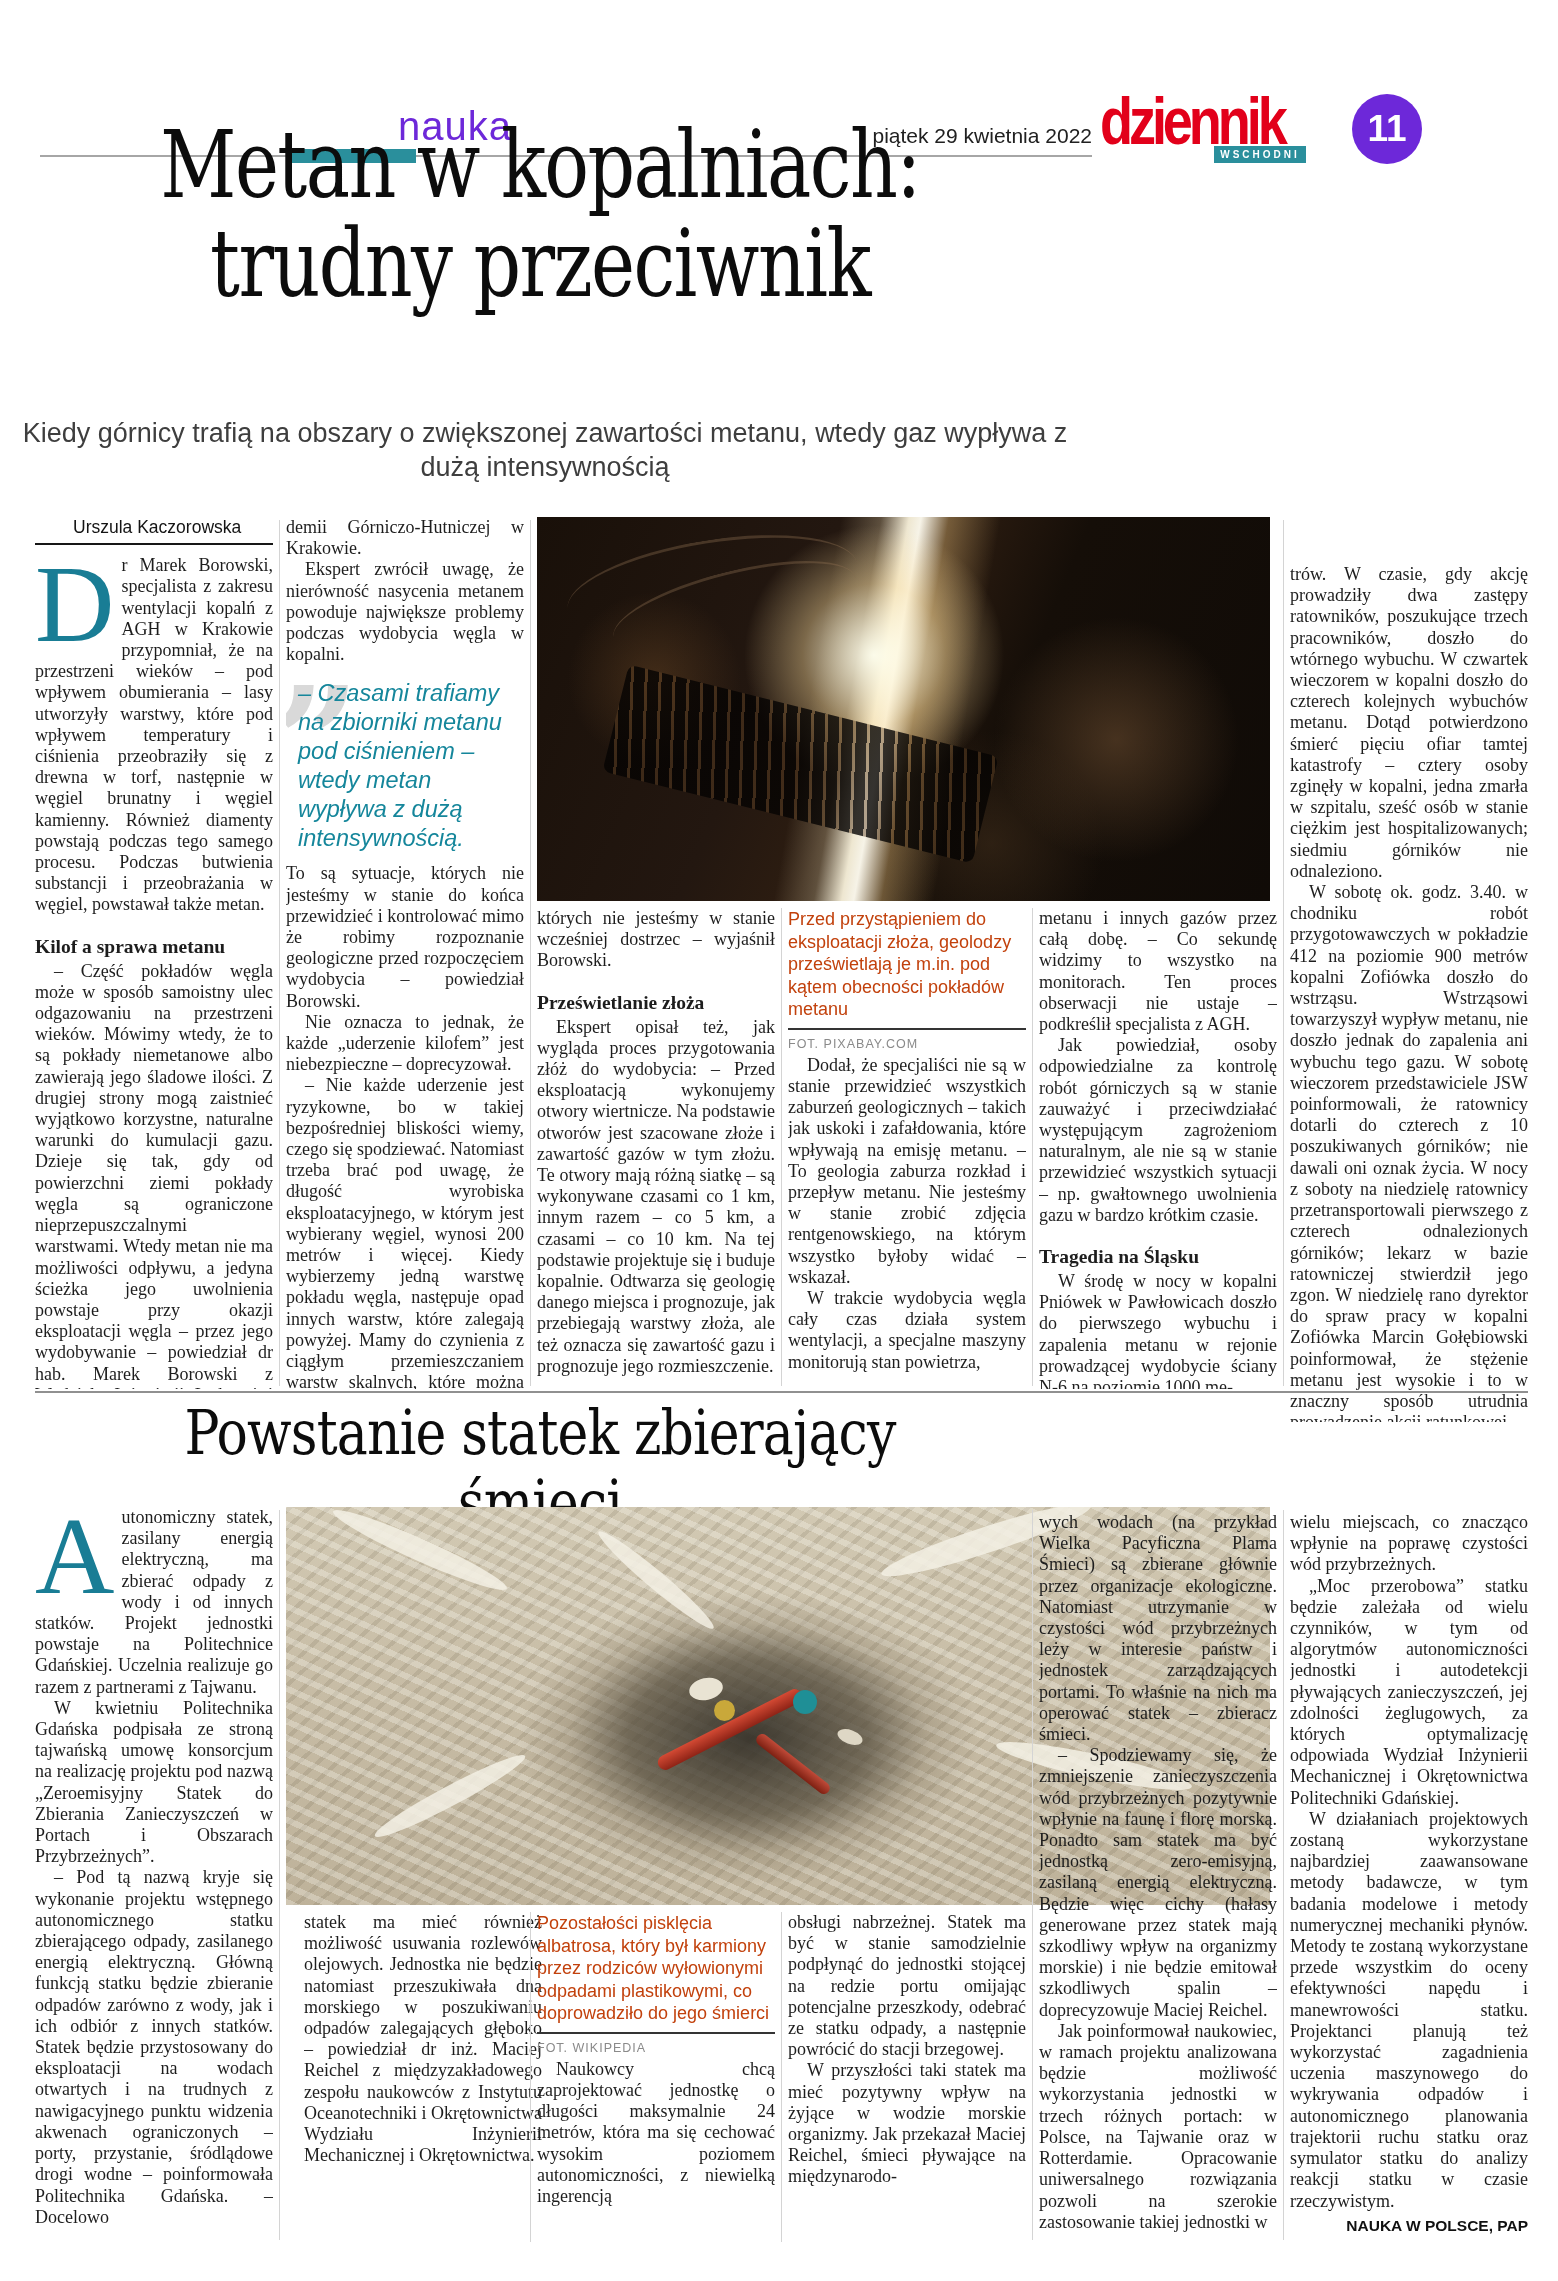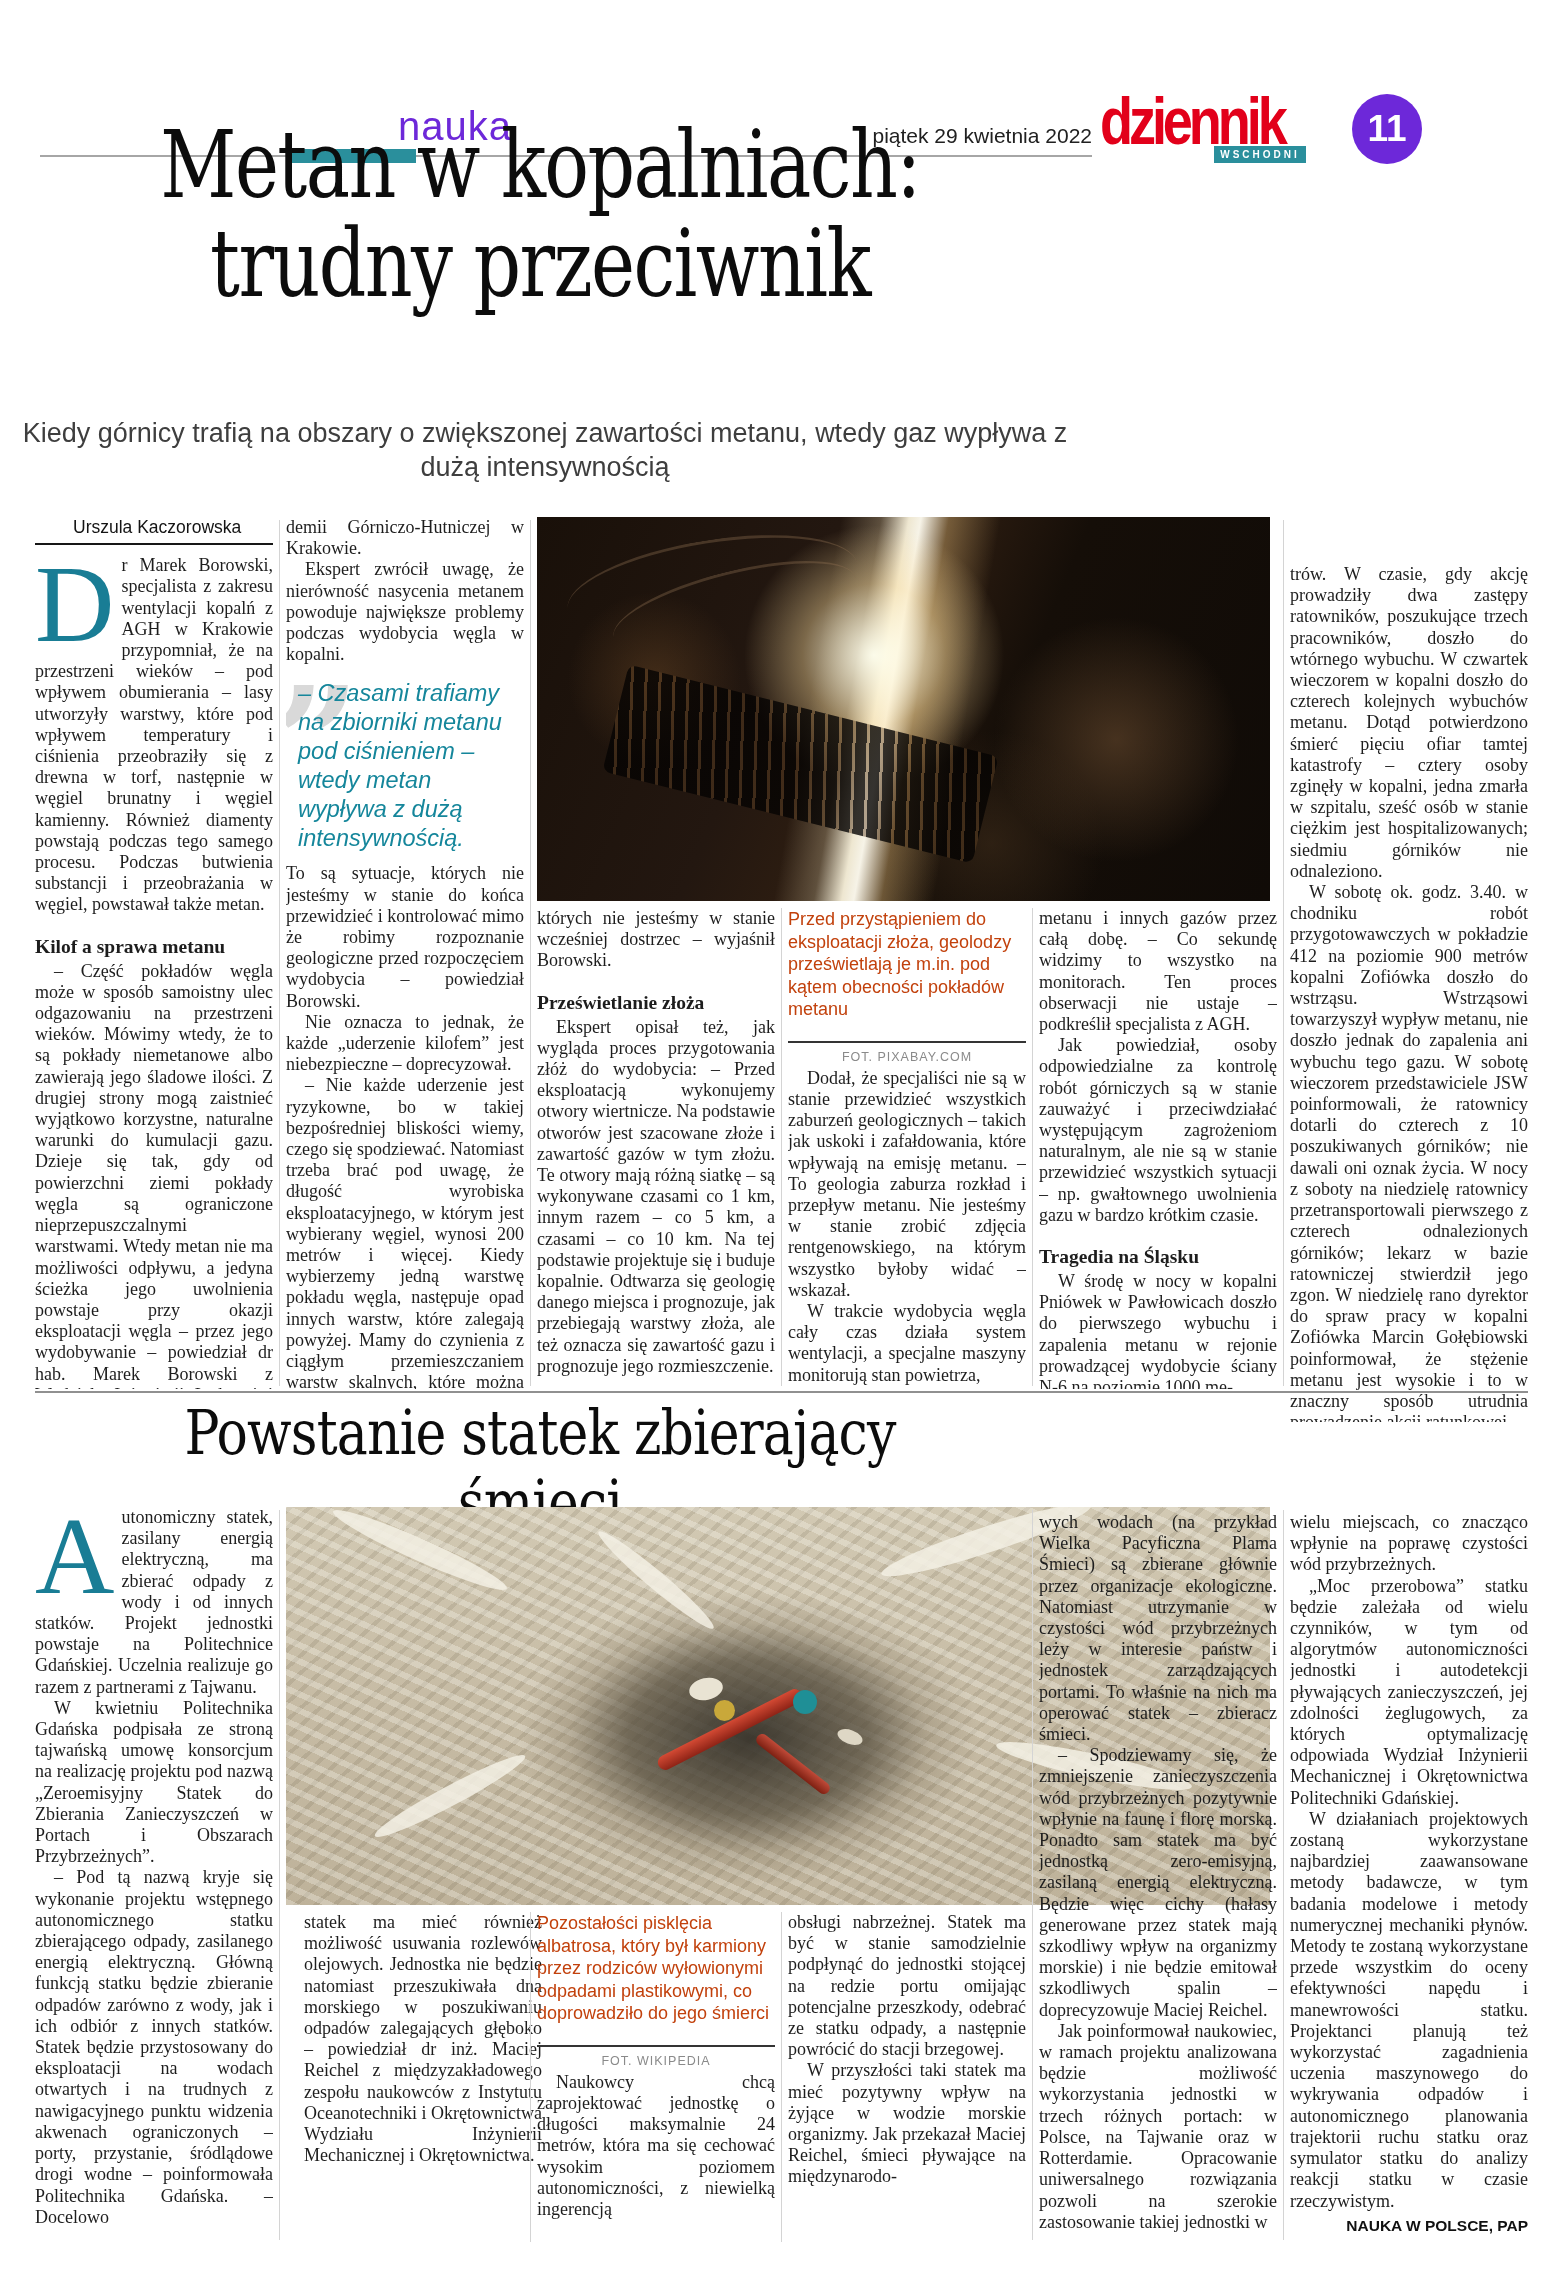--- a/index.html
+++ b/index.html
@@ -47,21 +47,21 @@
   .dropcap{float:left;font-size:110px;line-height:.8;color:#197d95;padding:5px 7px 0 0;
     font-family:"Liberation Serif",serif;}
   .pullquote{position:relative;margin:10px 0 8px;padding:4px 0 2px 12px;text-align:left;}
   .qmark{position:absolute;left:-10px;top:-30px;font-size:150px;color:#d9d9d9;z-index:0;
     font-family:"DejaVu Serif",serif;font-weight:700;}
   .qtext{position:relative;z-index:1;font-family:"Liberation Sans",sans-serif;font-style:italic;
     color:#15869b;font-size:23.5px;line-height:29px;}
   .caption{font-family:"Liberation Sans",sans-serif;font-size:18px;line-height:22.5px;
     color:#c2410c;text-align:left;}
   .credit{font-family:"Liberation Sans",sans-serif;font-size:12.5px;letter-spacing:1px;color:#8a8a8a;
-    border-top:2px solid #343434;padding-top:4px;margin-top:20px;text-align:center;}
+    border-top:2px solid #343434;padding-top:4px;margin-top:7px;text-align:left;}
   .signoff{font-family:"Liberation Sans",sans-serif;font-weight:700;font-size:15.5px;
     text-align:right;margin-top:3px;color:#101010;}
 
   .vrule{position:absolute;width:1px;background:#d4d4d4;}
   .hline{position:absolute;background:#909090;}
 
   
   .photo1{position:absolute;left:537px;top:517px;width:733px;height:384px;overflow:hidden;
     background:
       radial-gradient(circle 130px at 46% 36%, rgba(255,255,238,.95), rgba(255,225,160,.4) 55%, rgba(0,0,0,0) 100%),

